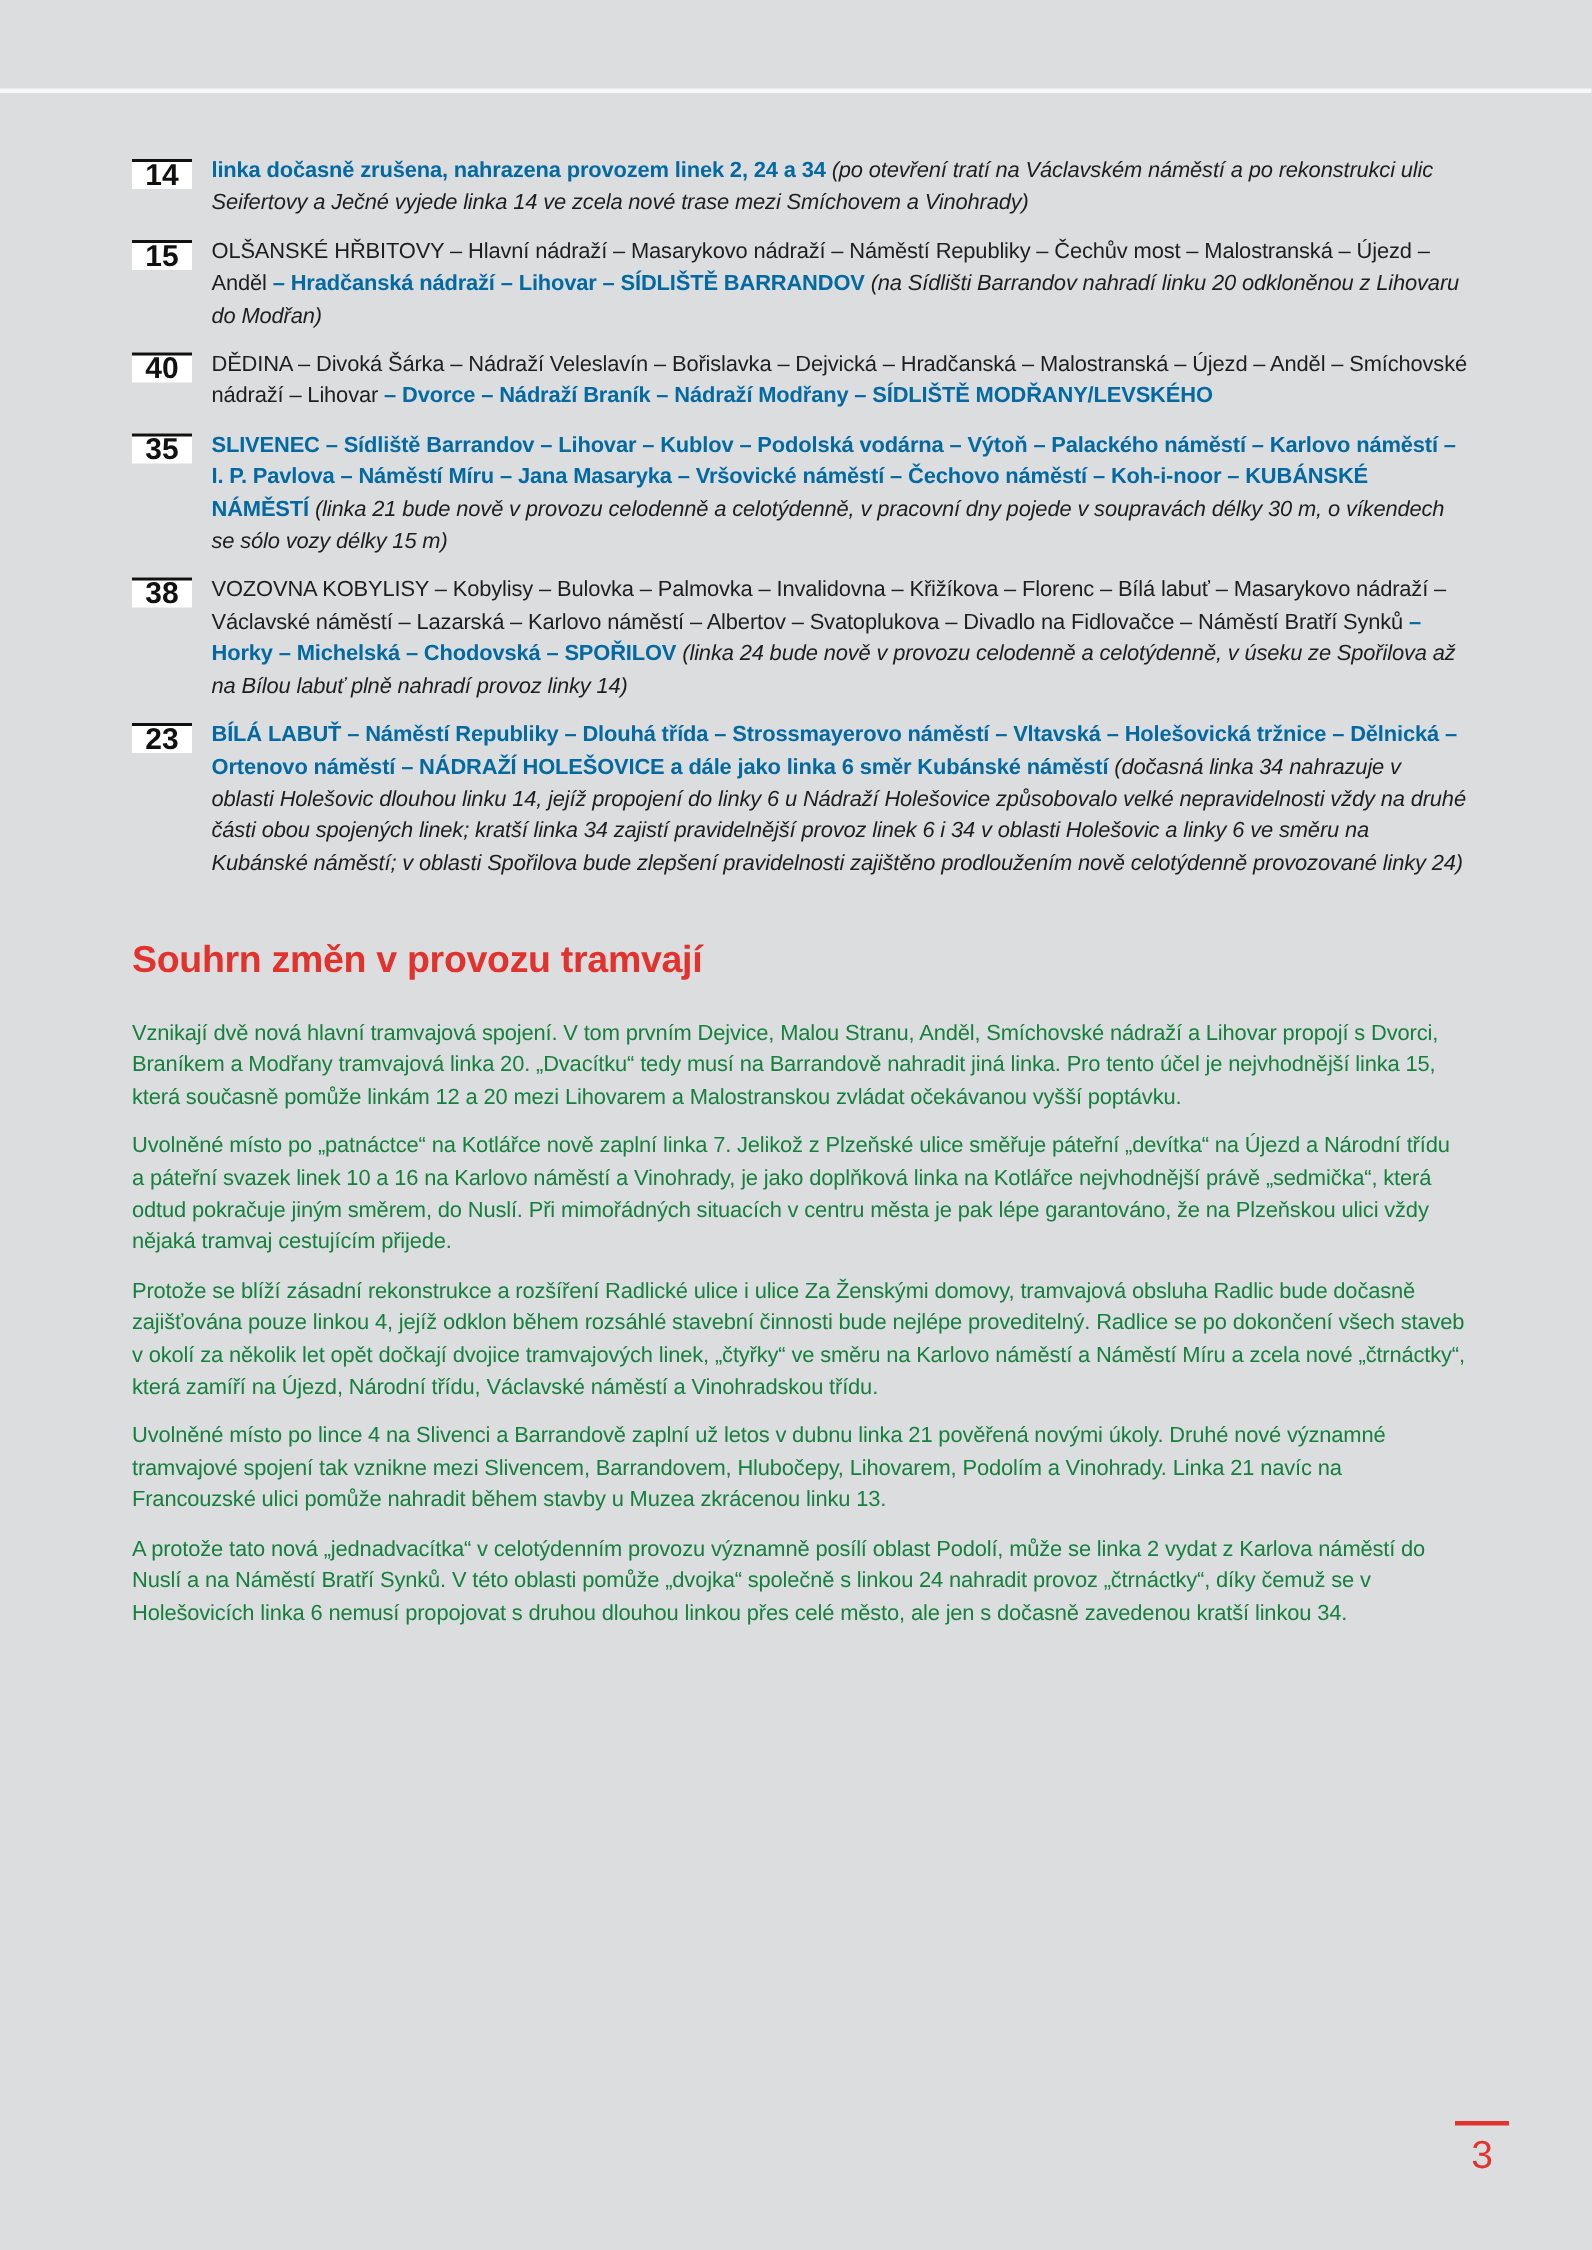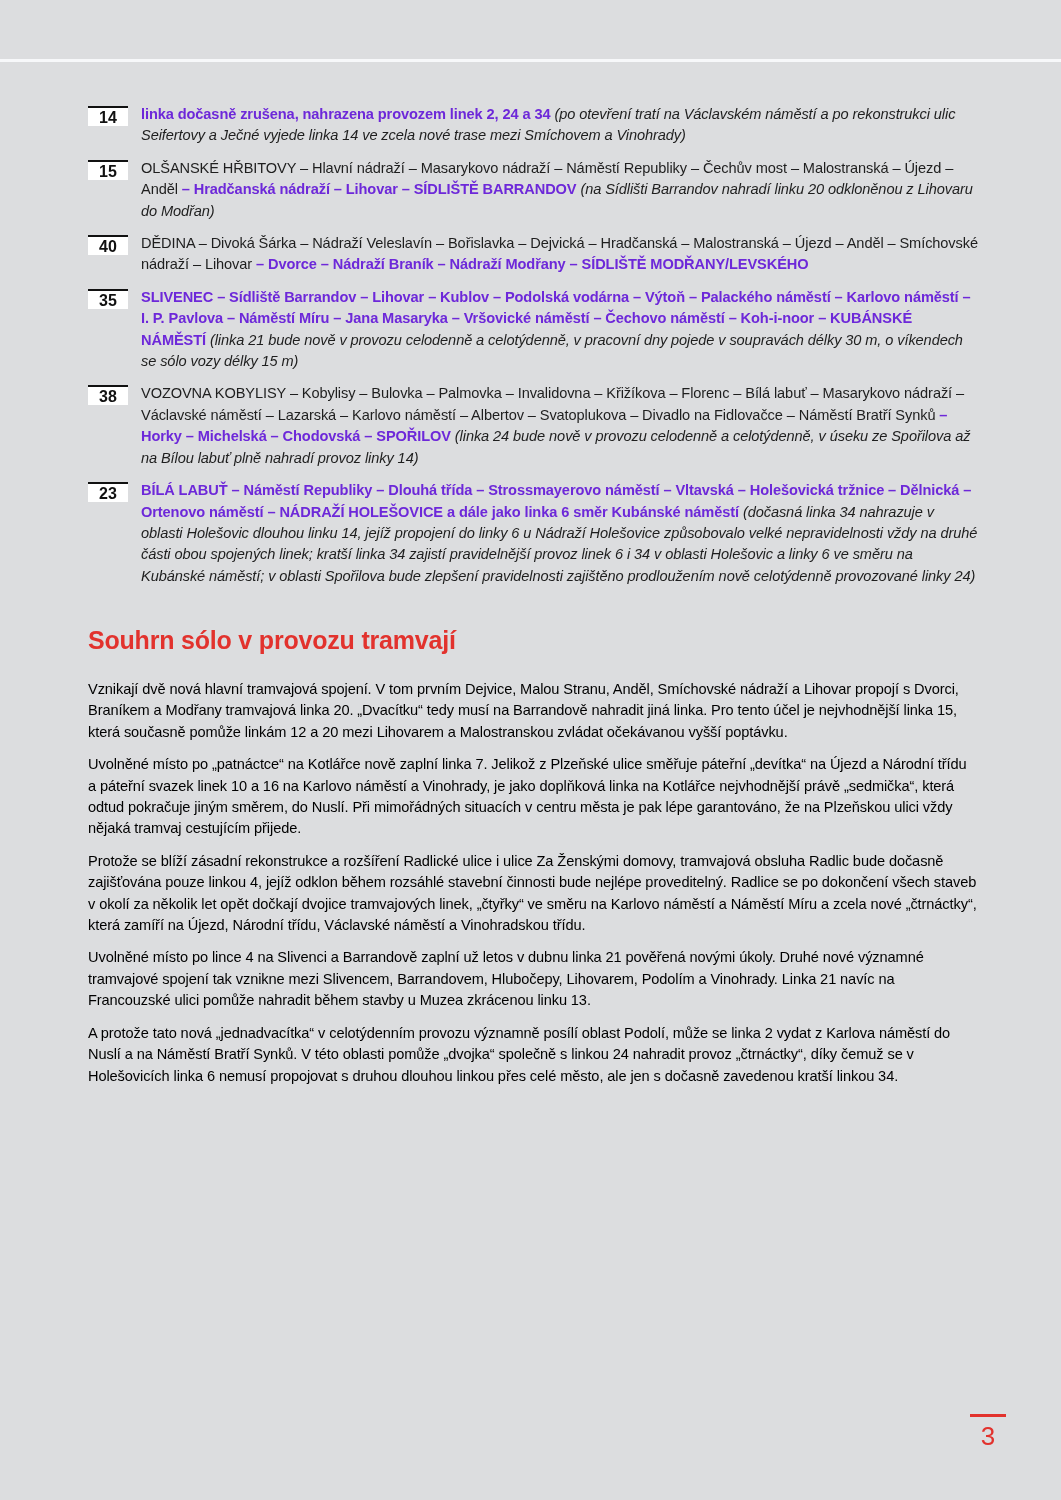--- a/index.html
+++ b/index.html
@@ -22,44 +22,44 @@
     display: flex; align-items: flex-start;
     margin-bottom: 11px;
   }
   .badge {
     flex: 0 0 40px;
     width: 40px; height: 20px;
     background: #ffffff;
     border-top: 2px solid #111;
     box-sizing: border-box;
     margin-top: 2px;
-    font-weight: bold; font-size: 16px;
+    font-weight: bold; font-size: 20px;
     text-align: center; line-height: 19px;
     color: #111;
   }
   .route {
     margin-left: 13px;
     font-size: 14.6px; line-height: 21.4px;
     color: #1e1e1e;
     letter-spacing: -0.1px;
   }
-  .route b { font-weight: bold; color: #6d28d9; }
+  .route b { font-weight: bold; color: #0369a1; }
   .route i { font-style: italic; }
   .section-title {
     position: absolute; left: 88px; top: 626px;
     margin: 0;
     font-size: 25px; font-weight: bold; color: #e2322d;
     letter-spacing: -0.2px;
   }
   .summary {
     position: absolute; left: 88px; top: 679px; width: 890px;
   }
   .summary p {
     margin: 0 0 11px 0;
-    font-size: 14.6px; line-height: 21.4px; color: #000000;
+    font-size: 14.6px; line-height: 21.4px; color: #15803d;
     letter-spacing: -0.1px;
   }
   .page-num {
     position: absolute; left: 970px; top: 1414px; width: 36px;
     border-top: 3px solid #e2322d;
     text-align: center;
     color: #e2322d; font-size: 26px; line-height: 34px;
     padding-top: 2px;
   }
 </style>
@@ -88,21 +88,21 @@
   <div class="line-row">
     <div class="badge">38</div>
     <div class="route"><span>VOZOVNA KOBYLISY – Kobylisy – Bulovka – Palmovka – Invalidovna – Křižíkova – Florenc – Bílá labuť – Masarykovo nádraží – Václavské náměstí – Lazarská – Karlovo náměstí – Albertov – Svatoplukova – Divadlo na Fidlovačce – Náměstí Bratří Synků </span><b>– Horky – Michelská – Chodovská – SPOŘILOV</b><span> </span><i>(linka 24 bude nově v provozu celodenně a celotýdenně, v úseku ze Spořilova až na Bílou labuť plně nahradí provoz linky 14)</i></div>
   </div>
   <div class="line-row">
     <div class="badge">23</div>
     <div class="route"><b>BÍLÁ LABUŤ – Náměstí Republiky – Dlouhá třída – Strossmayerovo náměstí – Vltavská – Holešovická tržnice – Dělnická – Ortenovo náměstí – NÁDRAŽÍ HOLEŠOVICE a dále jako linka 6 směr Kubánské náměstí</b><span> </span><i>(dočasná linka 34 nahrazuje v oblasti Holešovic dlouhou linku 14, jejíž propojení do linky 6 u Nádraží Holešovice způsobovalo velké nepravidelnosti vždy na druhé části obou spojených linek; kratší linka 34 zajistí pravidelnější provoz linek 6 i 34 v oblasti Holešovic a linky 6 ve směru na Kubánské náměstí; v oblasti Spořilova bude zlepšení pravidelnosti zajištěno prodloužením nově celotýdenně provozované linky 24)</i></div>
   </div>
 </div>
 
-<h2 class="section-title">Souhrn sólo v provozu tramvají</h2>
+<h2 class="section-title">Souhrn změn v provozu tramvají</h2>
 
 <div class="summary">
   <p>Vznikají dvě nová hlavní tramvajová spojení. V tom prvním Dejvice, Malou Stranu, Anděl, Smíchovské nádraží a Lihovar propojí s Dvorci, Braníkem a Modřany tramvajová linka 20. „Dvacítku“ tedy musí na Barrandově nahradit jiná linka. Pro tento účel je nejvhodnější linka 15, která současně pomůže linkám 12 a 20 mezi Lihovarem a Malostranskou zvládat očekávanou vyšší poptávku.</p>
   <p>Uvolněné místo po „patnáctce“ na Kotlářce nově zaplní linka 7. Jelikož z Plzeňské ulice směřuje páteřní „devítka“ na Újezd a Národní třídu a páteřní svazek linek 10 a 16 na Karlovo náměstí a Vinohrady, je jako doplňková linka na Kotlářce nejvhodnější právě „sedmička“, která odtud pokračuje jiným směrem, do Nuslí. Při mimořádných situacích v centru města je pak lépe garantováno, že na Plzeňskou ulici vždy nějaká tramvaj cestujícím přijede.</p>
   <p>Protože se blíží zásadní rekonstrukce a rozšíření Radlické ulice i ulice Za Ženskými domovy, tramvajová obsluha Radlic bude dočasně zajišťována pouze linkou 4, jejíž odklon během rozsáhlé stavební činnosti bude nejlépe proveditelný. Radlice se po dokončení všech staveb v okolí za několik let opět dočkají dvojice tramvajových linek, „čtyřky“ ve směru na Karlovo náměstí a Náměstí Míru a zcela nové „čtrnáctky“, která zamíří na Újezd, Národní třídu, Václavské náměstí a Vinohradskou třídu.</p>
   <p>Uvolněné místo po lince 4 na Slivenci a Barrandově zaplní už letos v dubnu linka 21 pověřená novými úkoly. Druhé nové významné tramvajové spojení tak vznikne mezi Slivencem, Barrandovem, Hlubočepy, Lihovarem, Podolím a Vinohrady. Linka 21 navíc na Francouzské ulici pomůže nahradit během stavby u Muzea zkrácenou linku 13.</p>
   <p>A protože tato nová „jednadvacítka“ v celotýdenním provozu významně posílí oblast Podolí, může se linka 2 vydat z Karlova náměstí do Nuslí a na Náměstí Bratří Synků. V této oblasti pomůže „dvojka“ společně s linkou 24 nahradit provoz „čtrnáctky“, díky čemuž se v Holešovicích linka 6 nemusí propojovat s druhou dlouhou linkou přes celé město, ale jen s dočasně zavedenou kratší linkou 34.</p>
 </div>
 
 <div class="page-num">3</div>

